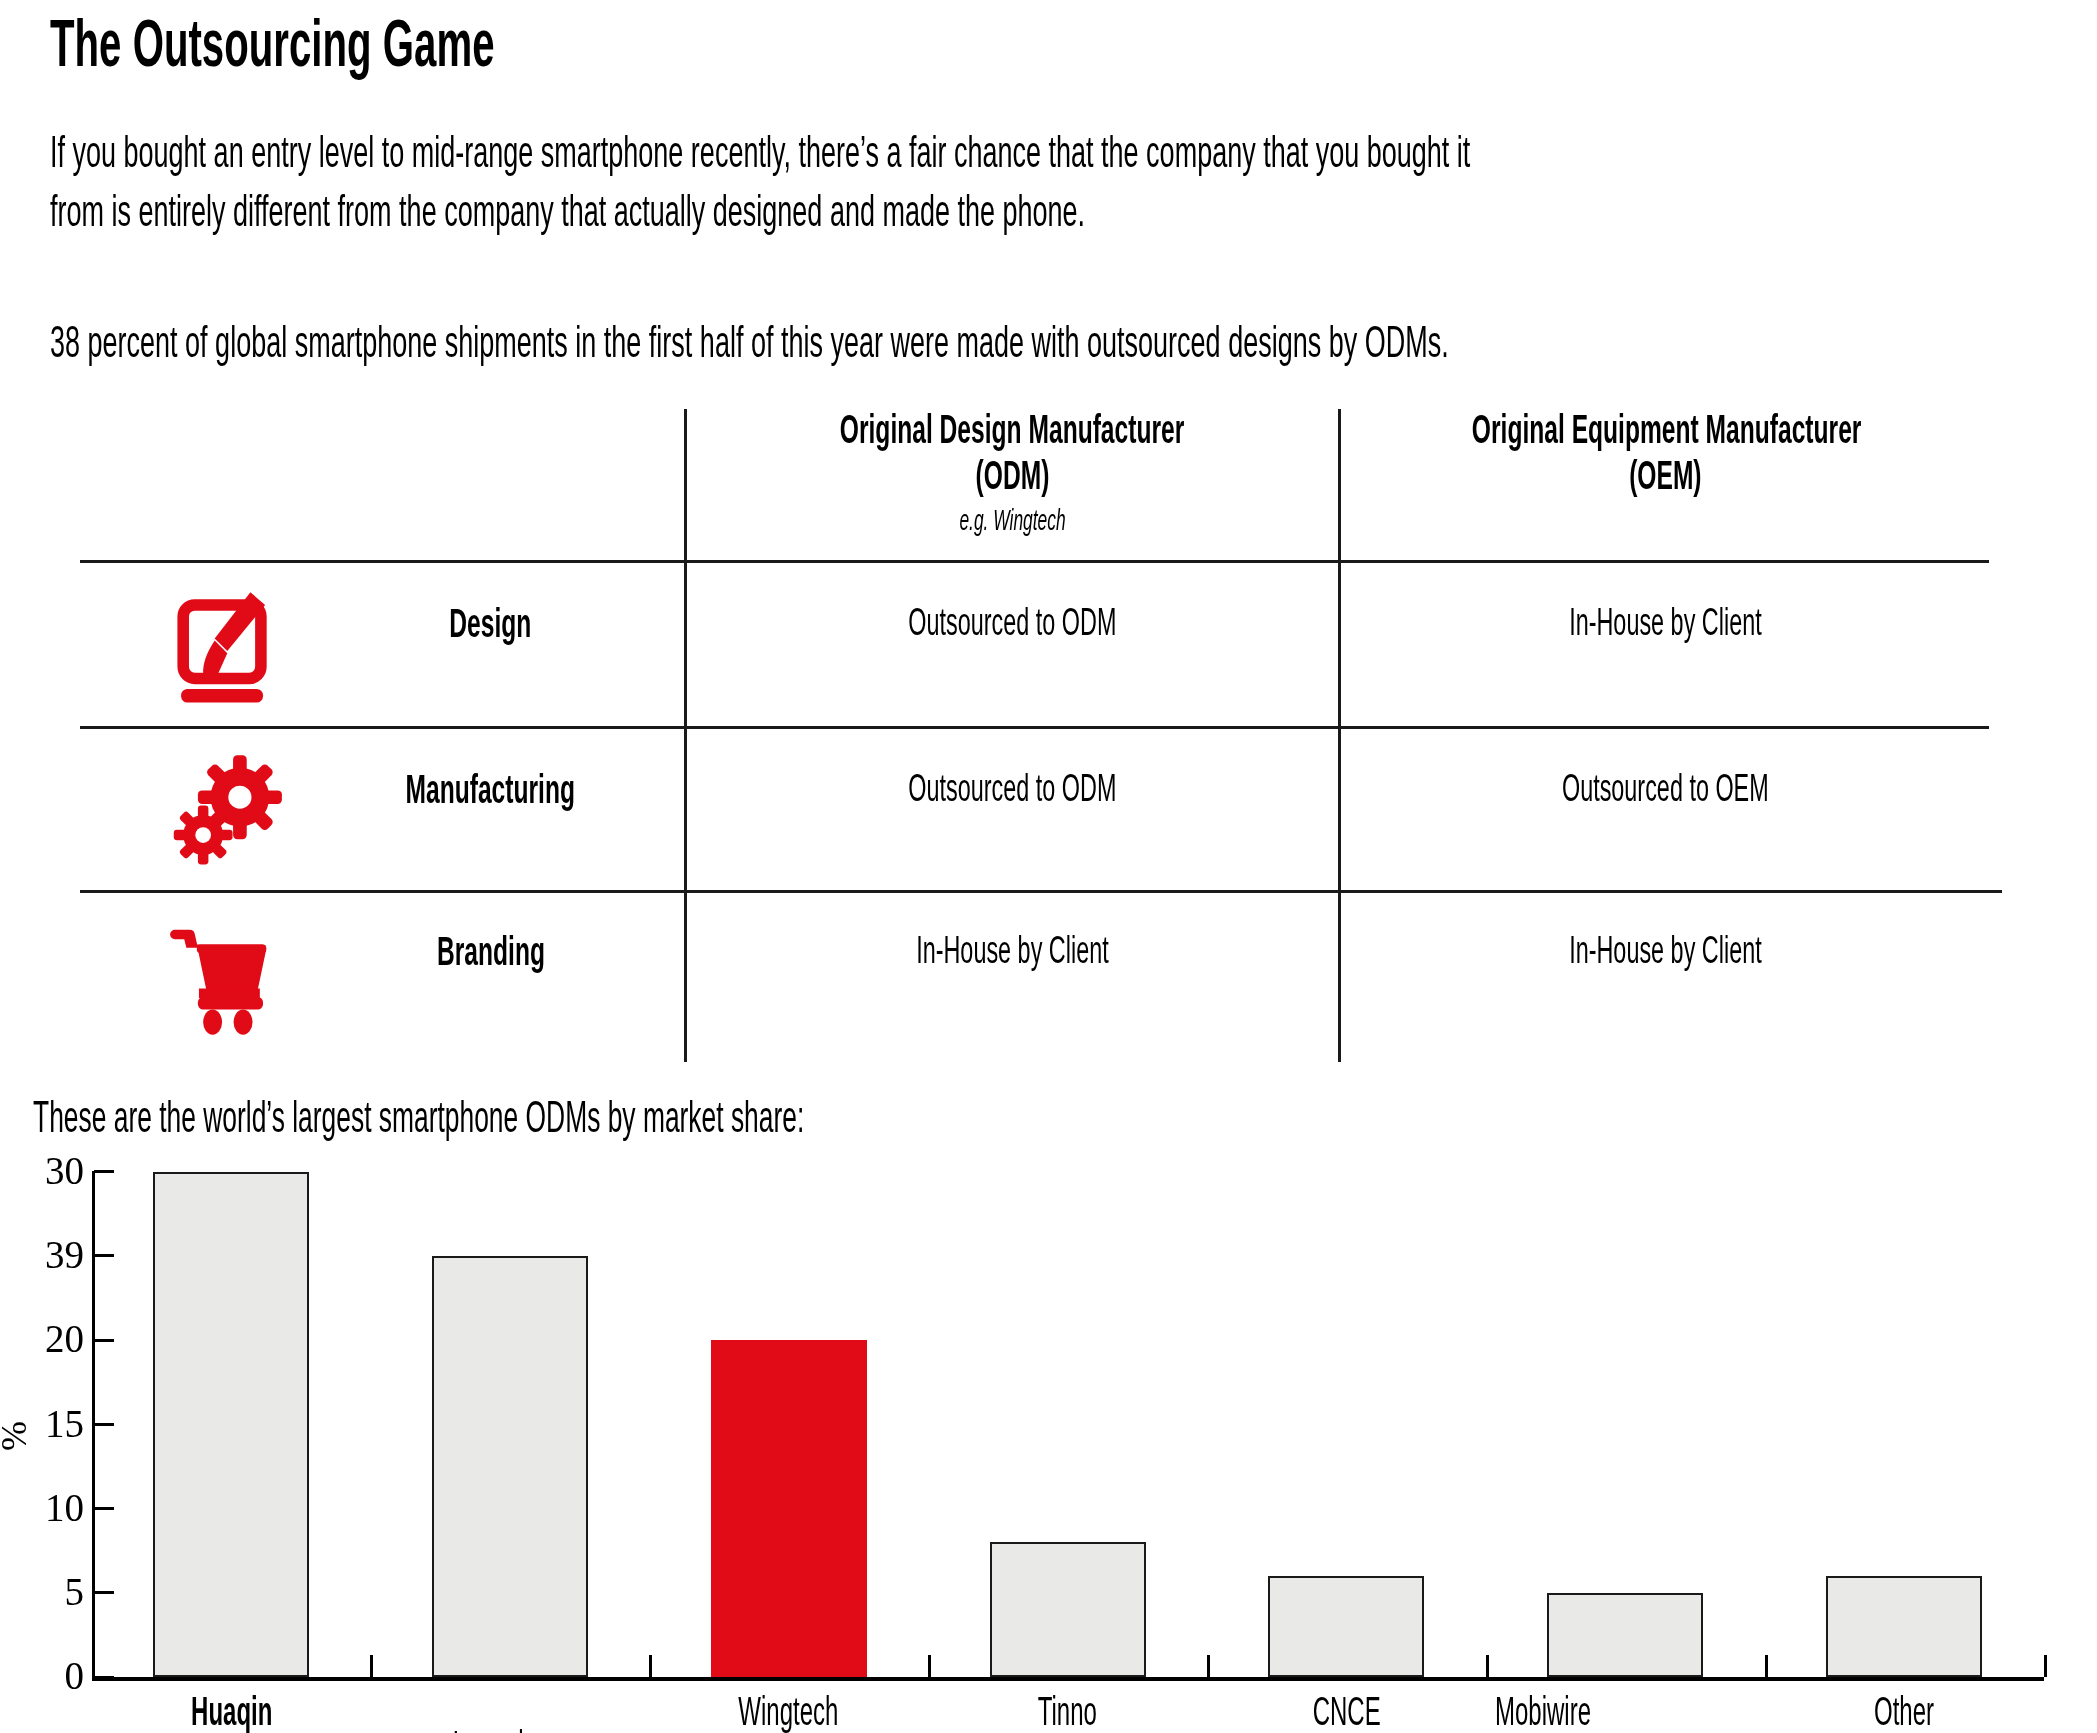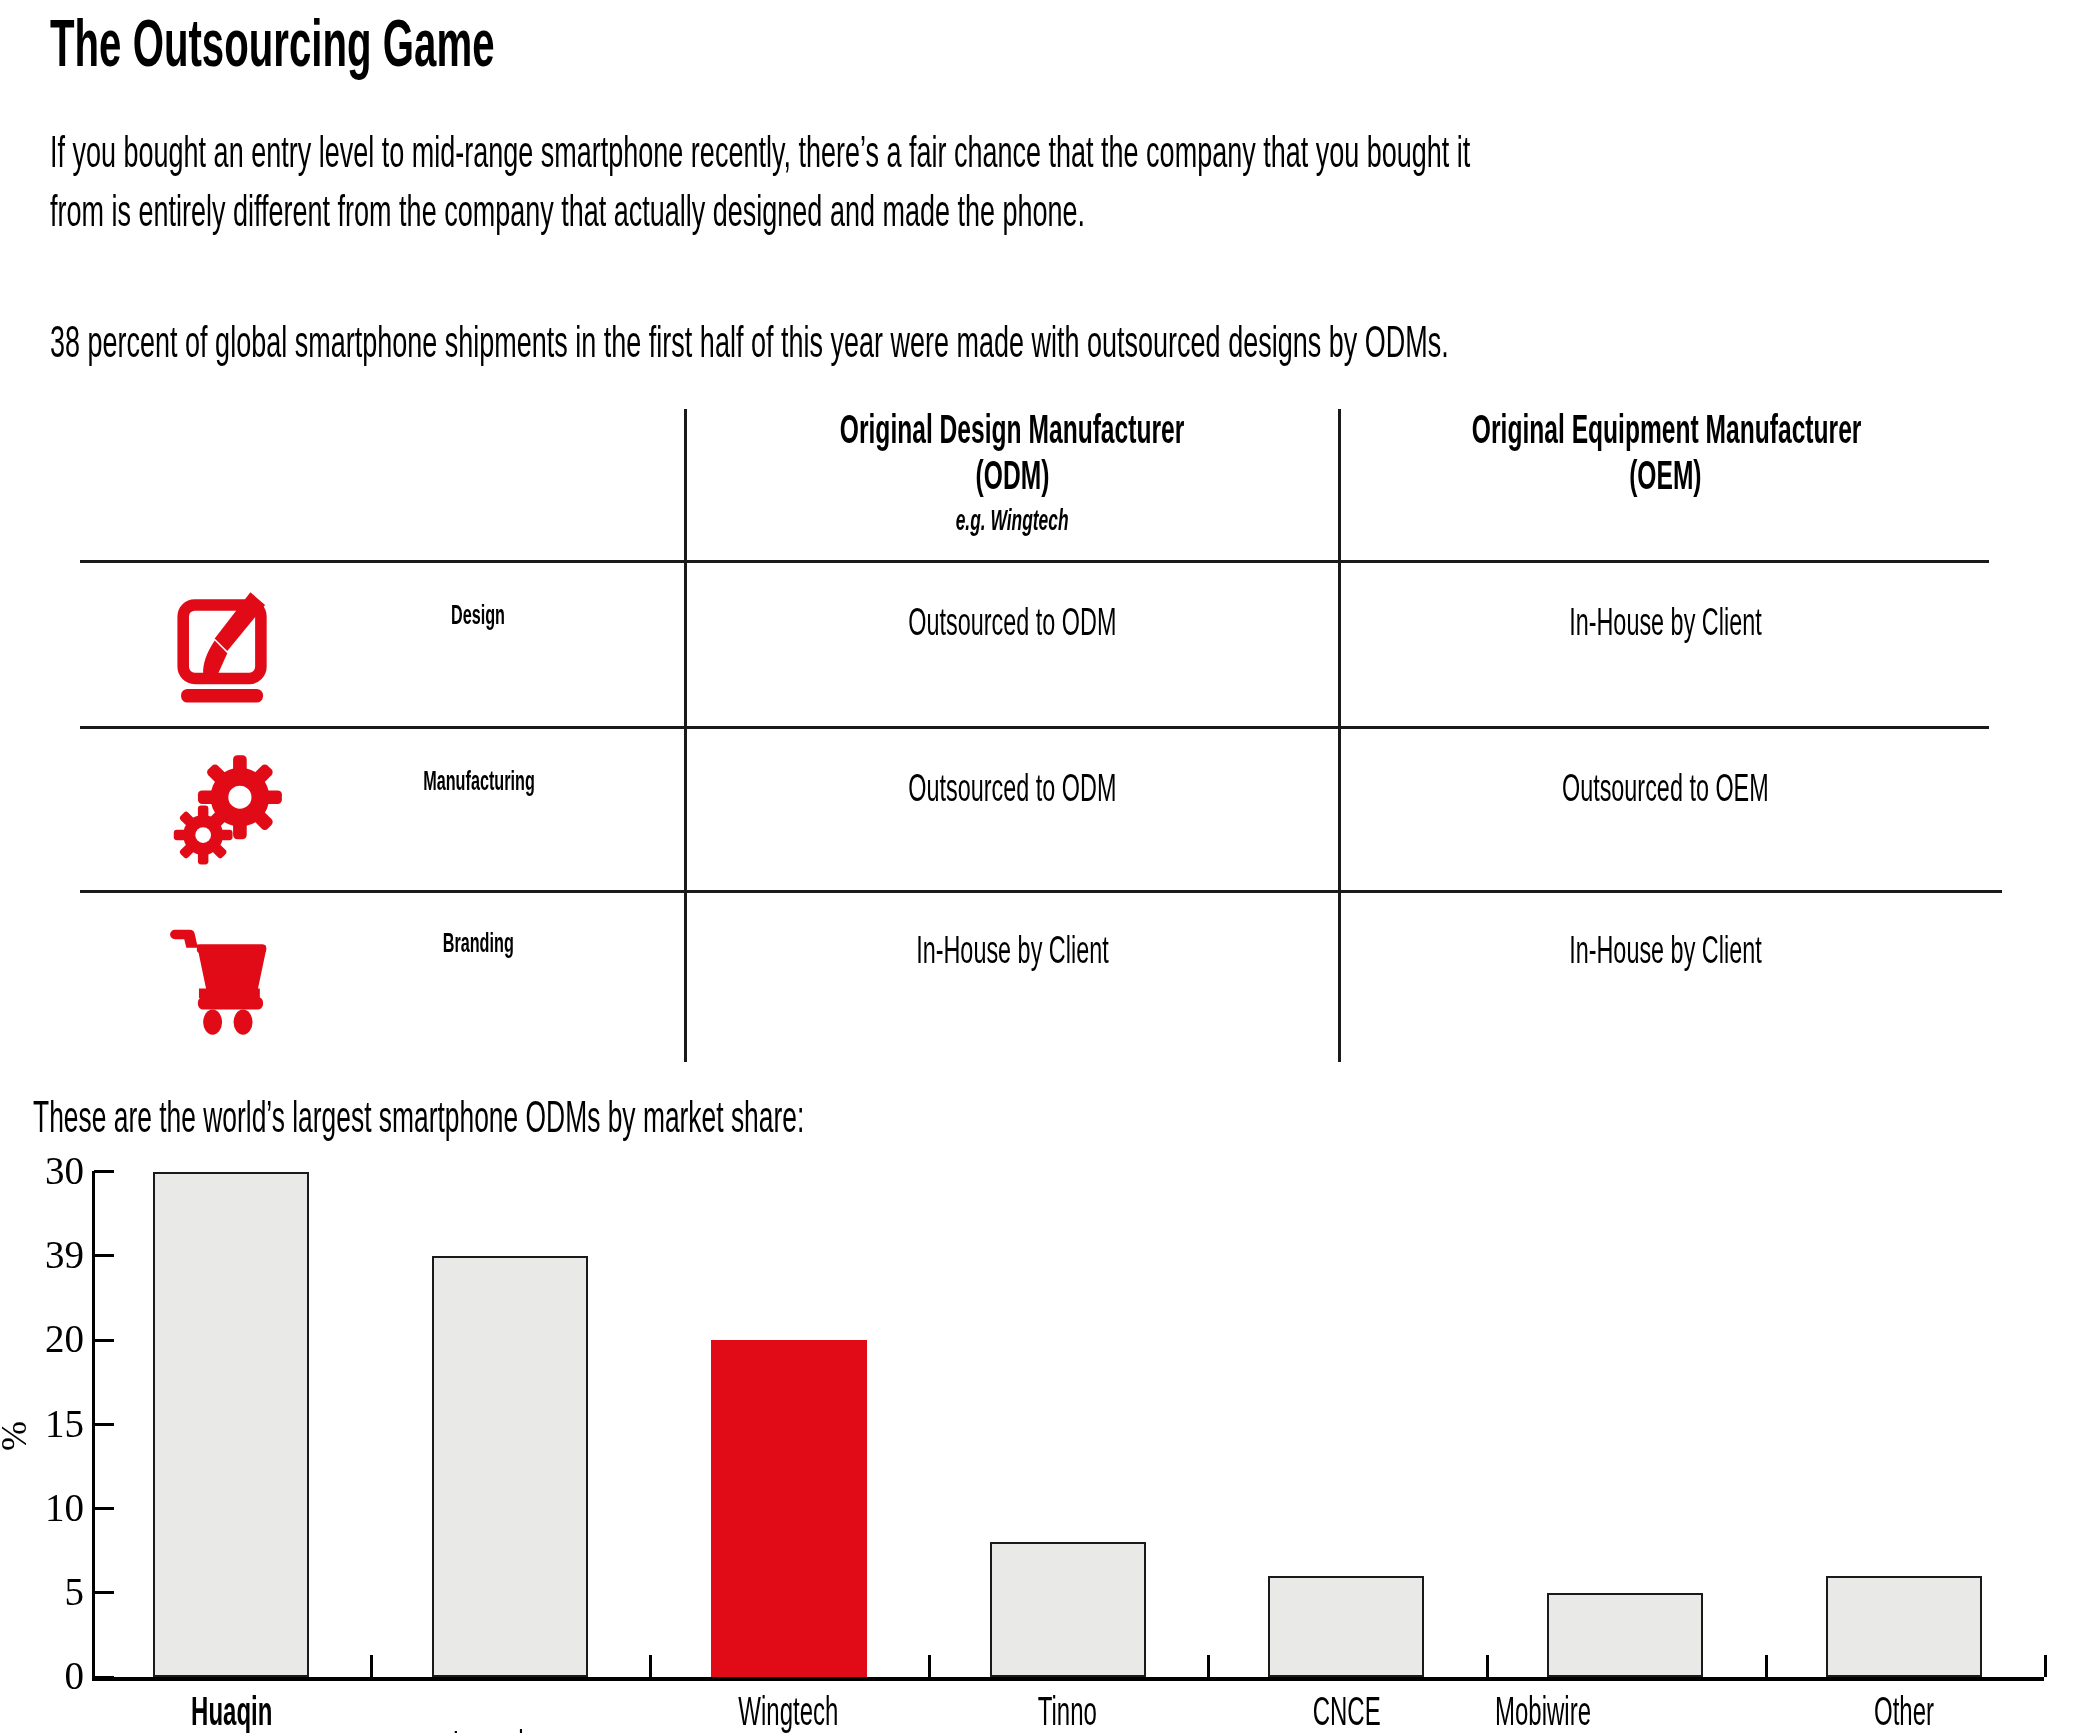--- a/index.html
+++ b/index.html
@@ -99,33 +99,33 @@
   .colhead .main {
     display: block;
     font-size: 41px;
     font-weight: 700;
     line-height: 1.12;
   }
   .colhead .eg {
     display: block;
     font-size: 29px;
     font-style: italic;
-    font-weight: 700;
+    font-weight: 400;
     margin-top: 5px;
   }
   #colhead-odm { left: 689px; width: 647px; }
   #colhead-oem { left: 1342px; width: 647px; }
 
   .rowlabel {
     position: absolute;
-    font-size: 27px;
+    font-size: 41px;
     font-weight: 700;
     text-align: center;
     width: 319px;
-    left: 319px;
+    left: 331px;
   }
   .cellval {
     position: absolute;
     font-size: 39px;
     font-weight: 400;
     text-align: center;
   }
   .cell-odm { left: 689px; width: 647px; }
   .cell-oem { left: 1342px; width: 647px; }
 

